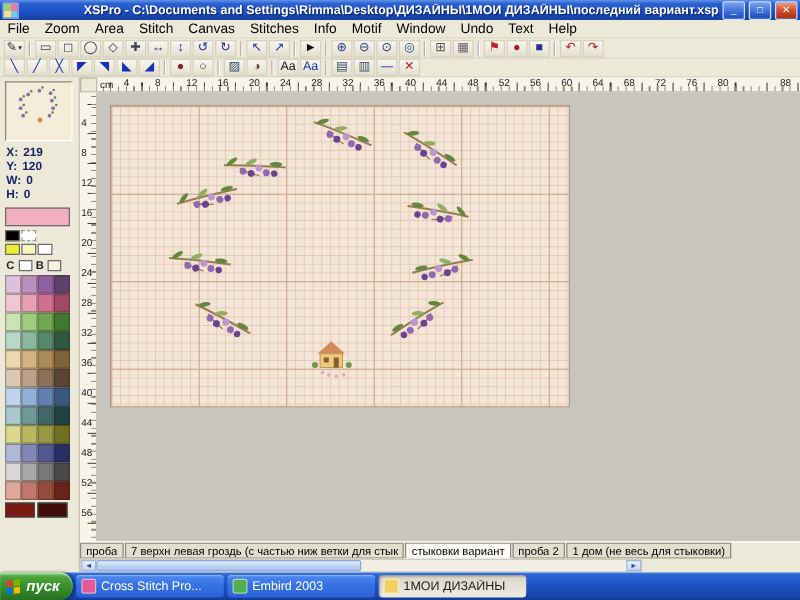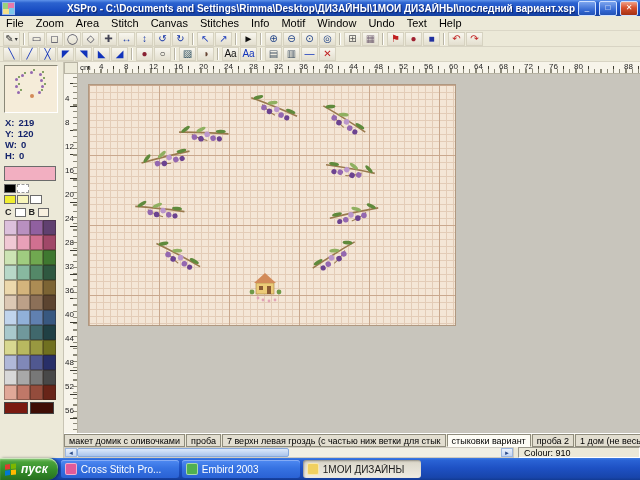--- a/index.html
+++ b/index.html
@@ -488,36 +488,34 @@
         <circle cx="33" cy="22" r="2.4" fill="#6f9a48"></circle>
         <circle cx="12" cy="28" r="1.4" fill="#e2a4b6"></circle>
         <circle cx="17" cy="30" r="1.4" fill="#e2a4b6"></circle>
         <circle cx="23" cy="31" r="1.4" fill="#e2a4b6"></circle>
         <circle cx="29" cy="30" r="1.4" fill="#e2a4b6"></circle>
       </svg>
     </div>
   </div>
 
 <div id="tabbar">
-    <span class="tab">макет домик с оливочками</span>
     <span class="tab">проба</span>
     <span class="tab">7 верхн левая гроздь (с частью ниж ветки для стык</span>
     <span class="tab active">стыковки вариант</span>
     <span class="tab">проба 2</span>
     <span class="tab">1 дом (не весь для стыковки)</span>
   </div>
 
 <div id="bottombar">
   <div id="hscroll">
     <span class="sarrow">◄</span>
     <span id="hthumb"></span>
     <span style="flex:1"></span>
     <span class="sarrow">►</span>
   </div>
-  <div id="statuspanel">Colour: 910</div>
 </div>
 
 <div id="taskbar">
   <div id="startbtn">
     <span class="flag">
       <span style="background:#e03c31"></span>
         <span style="background:#7db700"></span>
       <span style="background:#0078d4"></span>
         <span style="background:#ffb900"></span>
     </span>

